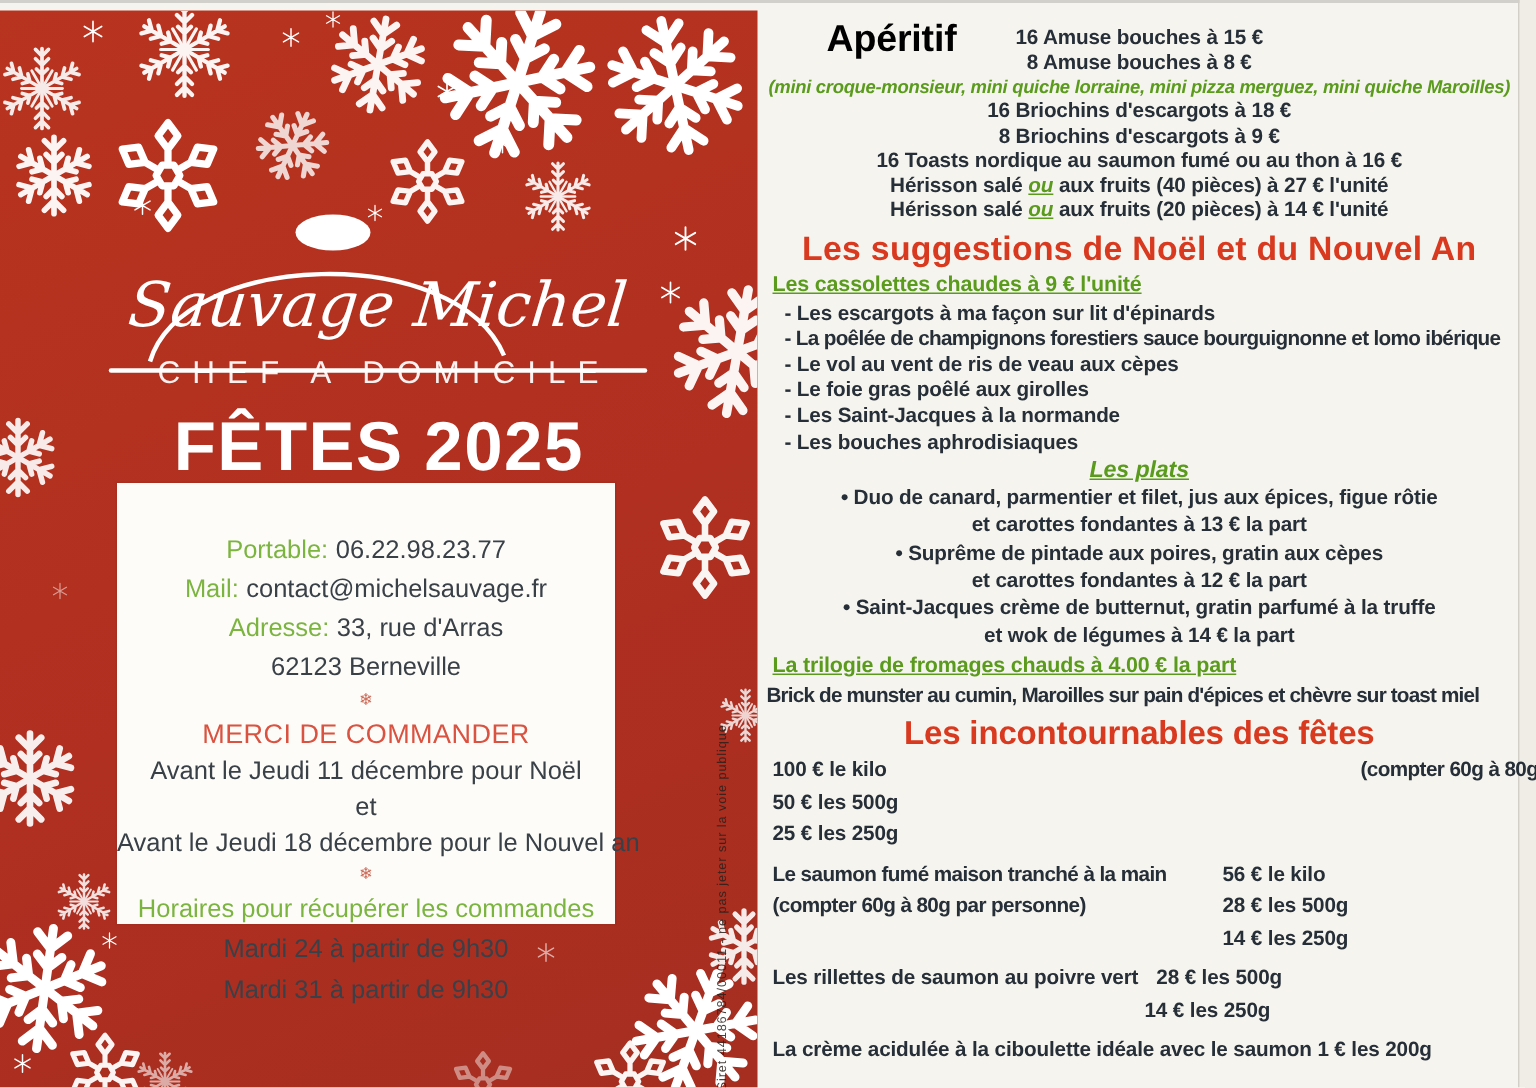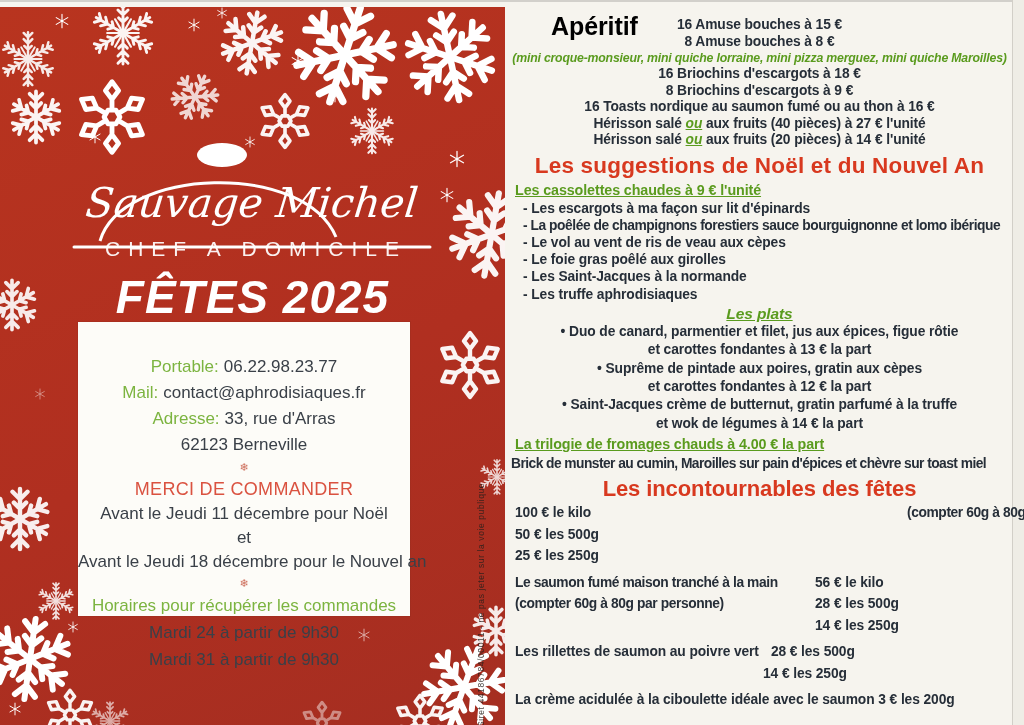--- a/index.html
+++ b/index.html
@@ -16,21 +16,21 @@
 
   .logo{position:absolute;left:52px;top:128px;width:400px;height:150px;}
   .cloche{position:absolute;left:0;top:0;}
   .brand-script{position:absolute;left:0;top:44px;width:100%;text-align:center;
                 font-family:"DejaVu Serif",serif;font-style:italic;font-size:41px;
                 color:#fff;white-space:nowrap;transform:skewX(-6deg);}
   .brand-sub{position:absolute;left:0;top:102px;width:100%;text-align:center;
              font-size:21px;font-weight:400;letter-spacing:8px;text-indent:8px;
              color:rgba(255,255,255,.93);white-space:nowrap;}
   .fetes-title{position:absolute;left:20px;top:263px;width:465px;text-align:center;
-               font-size:46px;font-weight:700;color:#fff;letter-spacing:1px;font-style:italic;}
+               font-size:46px;font-weight:700;color:#fff;letter-spacing:1px;}
 
   .card{position:absolute;left:78px;top:315px;width:332px;height:294px;background:#fdfcf8;
         box-shadow:0 0 0 1px rgba(120,40,25,.15);}
   .card-inner{padding-top:32px;text-align:center;color:#3a4048;font-size:17px;}
   .contact-line{line-height:26px;white-space:nowrap;}
   .contact-label{color:#7cb440;margin-right:5px;}
   .flake-divider{color:#c0462f;font-size:11px;line-height:18px;opacity:.8;}
   .merci{color:#da5240;font-size:18px;line-height:26px;letter-spacing:.3px;}
   .order-line{line-height:24px;white-space:nowrap;}
   .hours-title{color:#7cb440;line-height:27px;white-space:nowrap;}
@@ -206,21 +206,21 @@
   </div>
 
   <div class="fetes-title">FÊTES 2025</div>
 
   <div class="card">
     <div class="card-inner">
       <div class="contact-line">
         <span class="contact-label">Portable:</span><span>06.22.98.23.77</span>
       </div>
       <div class="contact-line">
-        <span class="contact-label">Mail:</span><span>contact@aphrodisiaques.fr</span>
+        <span class="contact-label">Mail:</span><span>contact@michelsauvage.fr</span>
       </div>
       <div class="contact-line">
         <span class="contact-label">Adresse:</span><span>33, rue d'Arras</span>
       </div>
       <div class="contact-line">
         <span>62123 Berneville</span>
       </div>
       <div class="flake-divider">❄</div>
       <div class="merci">MERCI DE COMMANDER</div>
       <div class="order-line">Avant le Jeudi 11 décembre pour Noël</div>
@@ -249,21 +249,21 @@
     <div class="l"><span>Hérisson salé </span><span class="ou">ou</span><span> aux fruits (40 pièces) à 27 € l'unité</span></div>
     <div class="l"><span>Hérisson salé </span><span class="ou">ou</span><span> aux fruits (20 pièces) à 14 € l'unité</span></div>
 
     <div class="h-red">Les suggestions de Noël et du Nouvel An</div>
     <div class="green-left">Les cassolettes chaudes à 9 € l'unité</div>
     <div class="cassolette">- Les escargots à ma façon sur lit d'épinards</div>
     <div class="cassolette tight">- La poêlée de champignons forestiers sauce bourguignonne et lomo ibérique</div>
     <div class="cassolette">- Le vol au vent de ris de veau aux cèpes</div>
     <div class="cassolette">- Le foie gras poêlé aux girolles</div>
     <div class="cassolette">- Les Saint-Jacques à la normande</div>
-    <div class="cassolette">- Les truffe aphrodisiaques</div>
+    <div class="cassolette">- Les bouches aphrodisiaques</div>
 
     <div class="plats-title">Les plats</div>
     <div class="plat-l">• Duo de canard, parmentier et filet, jus aux épices, figue rôtie</div>
     <div class="plat-l">et carottes fondantes à 13 € la part</div>
     <div class="plat-l">• Suprême de pintade aux poires, gratin aux cèpes</div>
     <div class="plat-l">et carottes fondantes à 12 € la part</div>
     <div class="plat-l">• Saint-Jacques crème de butternut, gratin parfumé à la truffe</div>
     <div class="plat-l">et wok de légumes à 14 € la part</div>
 
     <div class="green-left">La trilogie de fromages chauds à 4.00 € la part</div>
@@ -289,17 +289,17 @@
     </div>
     <div class="gap6"></div>
     <div class="row-left">
       <span>Les rillettes de saumon au poivre vert</span><span class="sp10"></span><span class="price">28 € les 500g</span>
     </div>
     <div class="row-left">
       <span class="price rill-p2">14 € les 250g</span>
     </div>
     <div class="gap6"></div>
     <div class="row-left">
-      <span>La crème acidulée à la ciboulette idéale avec le saumon</span>&nbsp;<span class="price">3 € les 200g</span>
+      <span>La crème acidulée à la ciboulette idéale avec le saumon</span>&nbsp;<span class="price">1 € les 200g</span>
     </div>
 
   </div>
 </div>
 
 </body></html>

